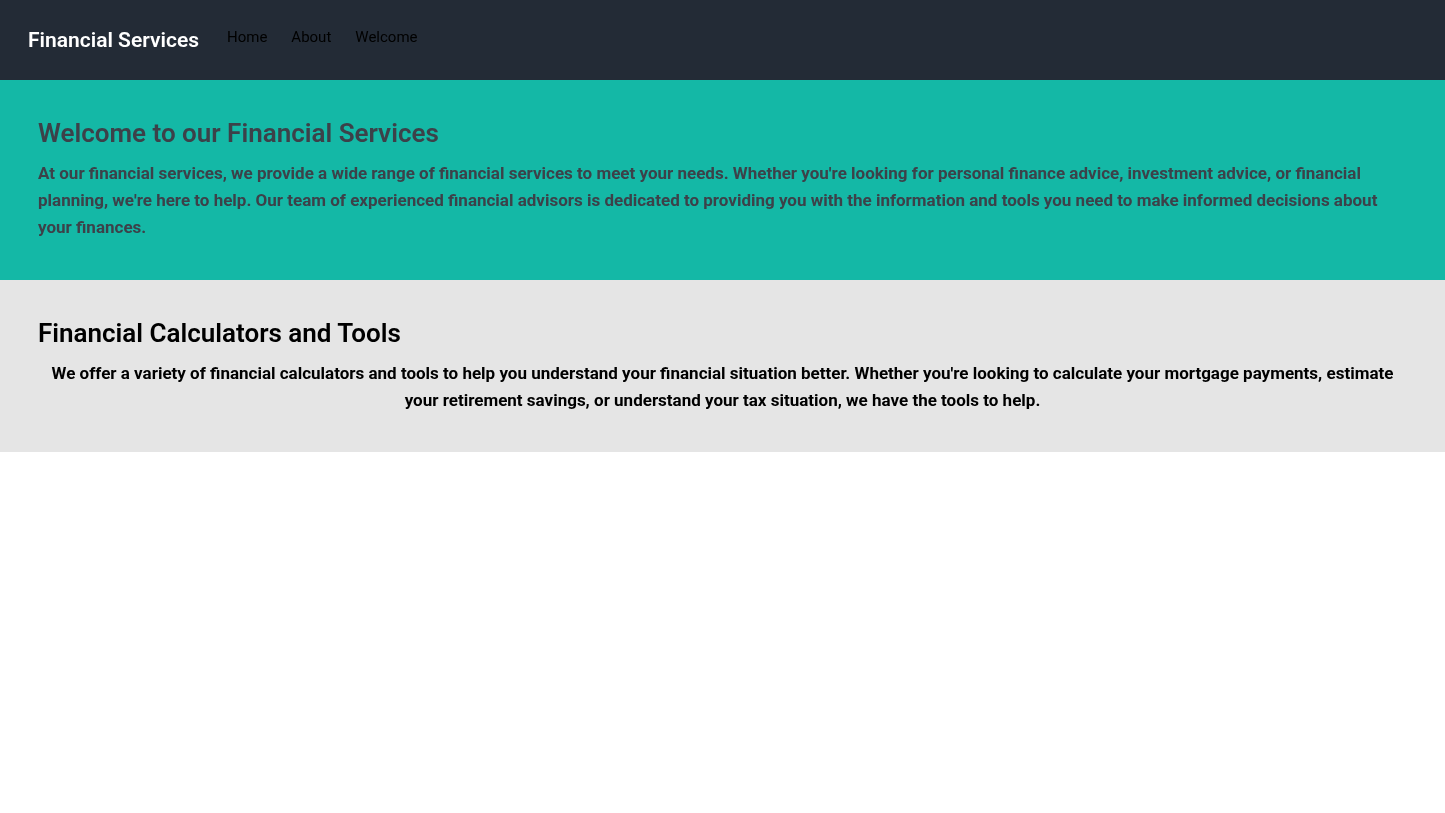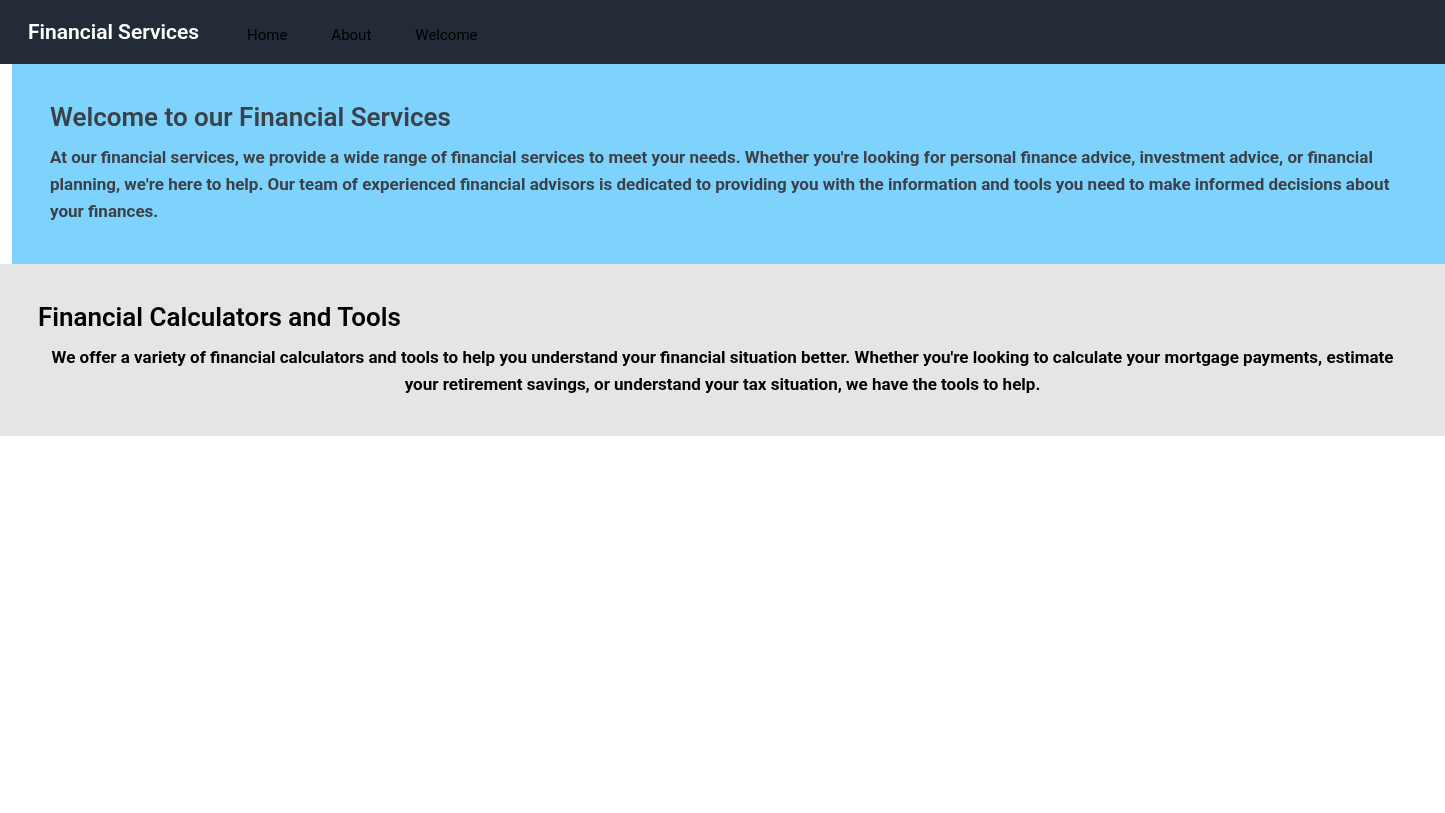--- a/index.html
+++ b/index.html
@@ -8,52 +8,50 @@
     box-sizing: border-box;
   }
 
   body {
     font-family: -apple-system, BlinkMacSystemFont, "Segoe UI", Roboto, "Helvetica Neue", Arial, sans-serif;
     background-color: #ffffff;
   }
 
   .navbar {
     background-color: #232b36;
-    padding: 20px 28px;
+    padding: 28px 28px;
     display: flex;
-    align-items: flex-end;
+    align-items: flex-start;
   }
 
   .navbar-brand {
     color: #ffffff;
     font-size: 21px;
     font-weight: 600;
     margin-right: 28px;
   }
 
   .navbar-links {
     display: flex;
     gap: 24px;
   }
 
   .navbar-link {
     color: #000000;
     font-size: 15px;
     text-decoration: none;
     cursor: pointer;
-    margin-left: 20px;
   }
 
   .section {
     padding: 38px;
   }
 
   .section-white {
-    background-color: #7dd3fc;
-    margin-left: 12px;
+    background-color: #14b8a6;
   }
 
   .section-gray {
     background-color: #e5e5e5;
   }
 
   .section-title {
     font-size: 26px;
     font-weight: 600;
     margin-bottom: 12px;

